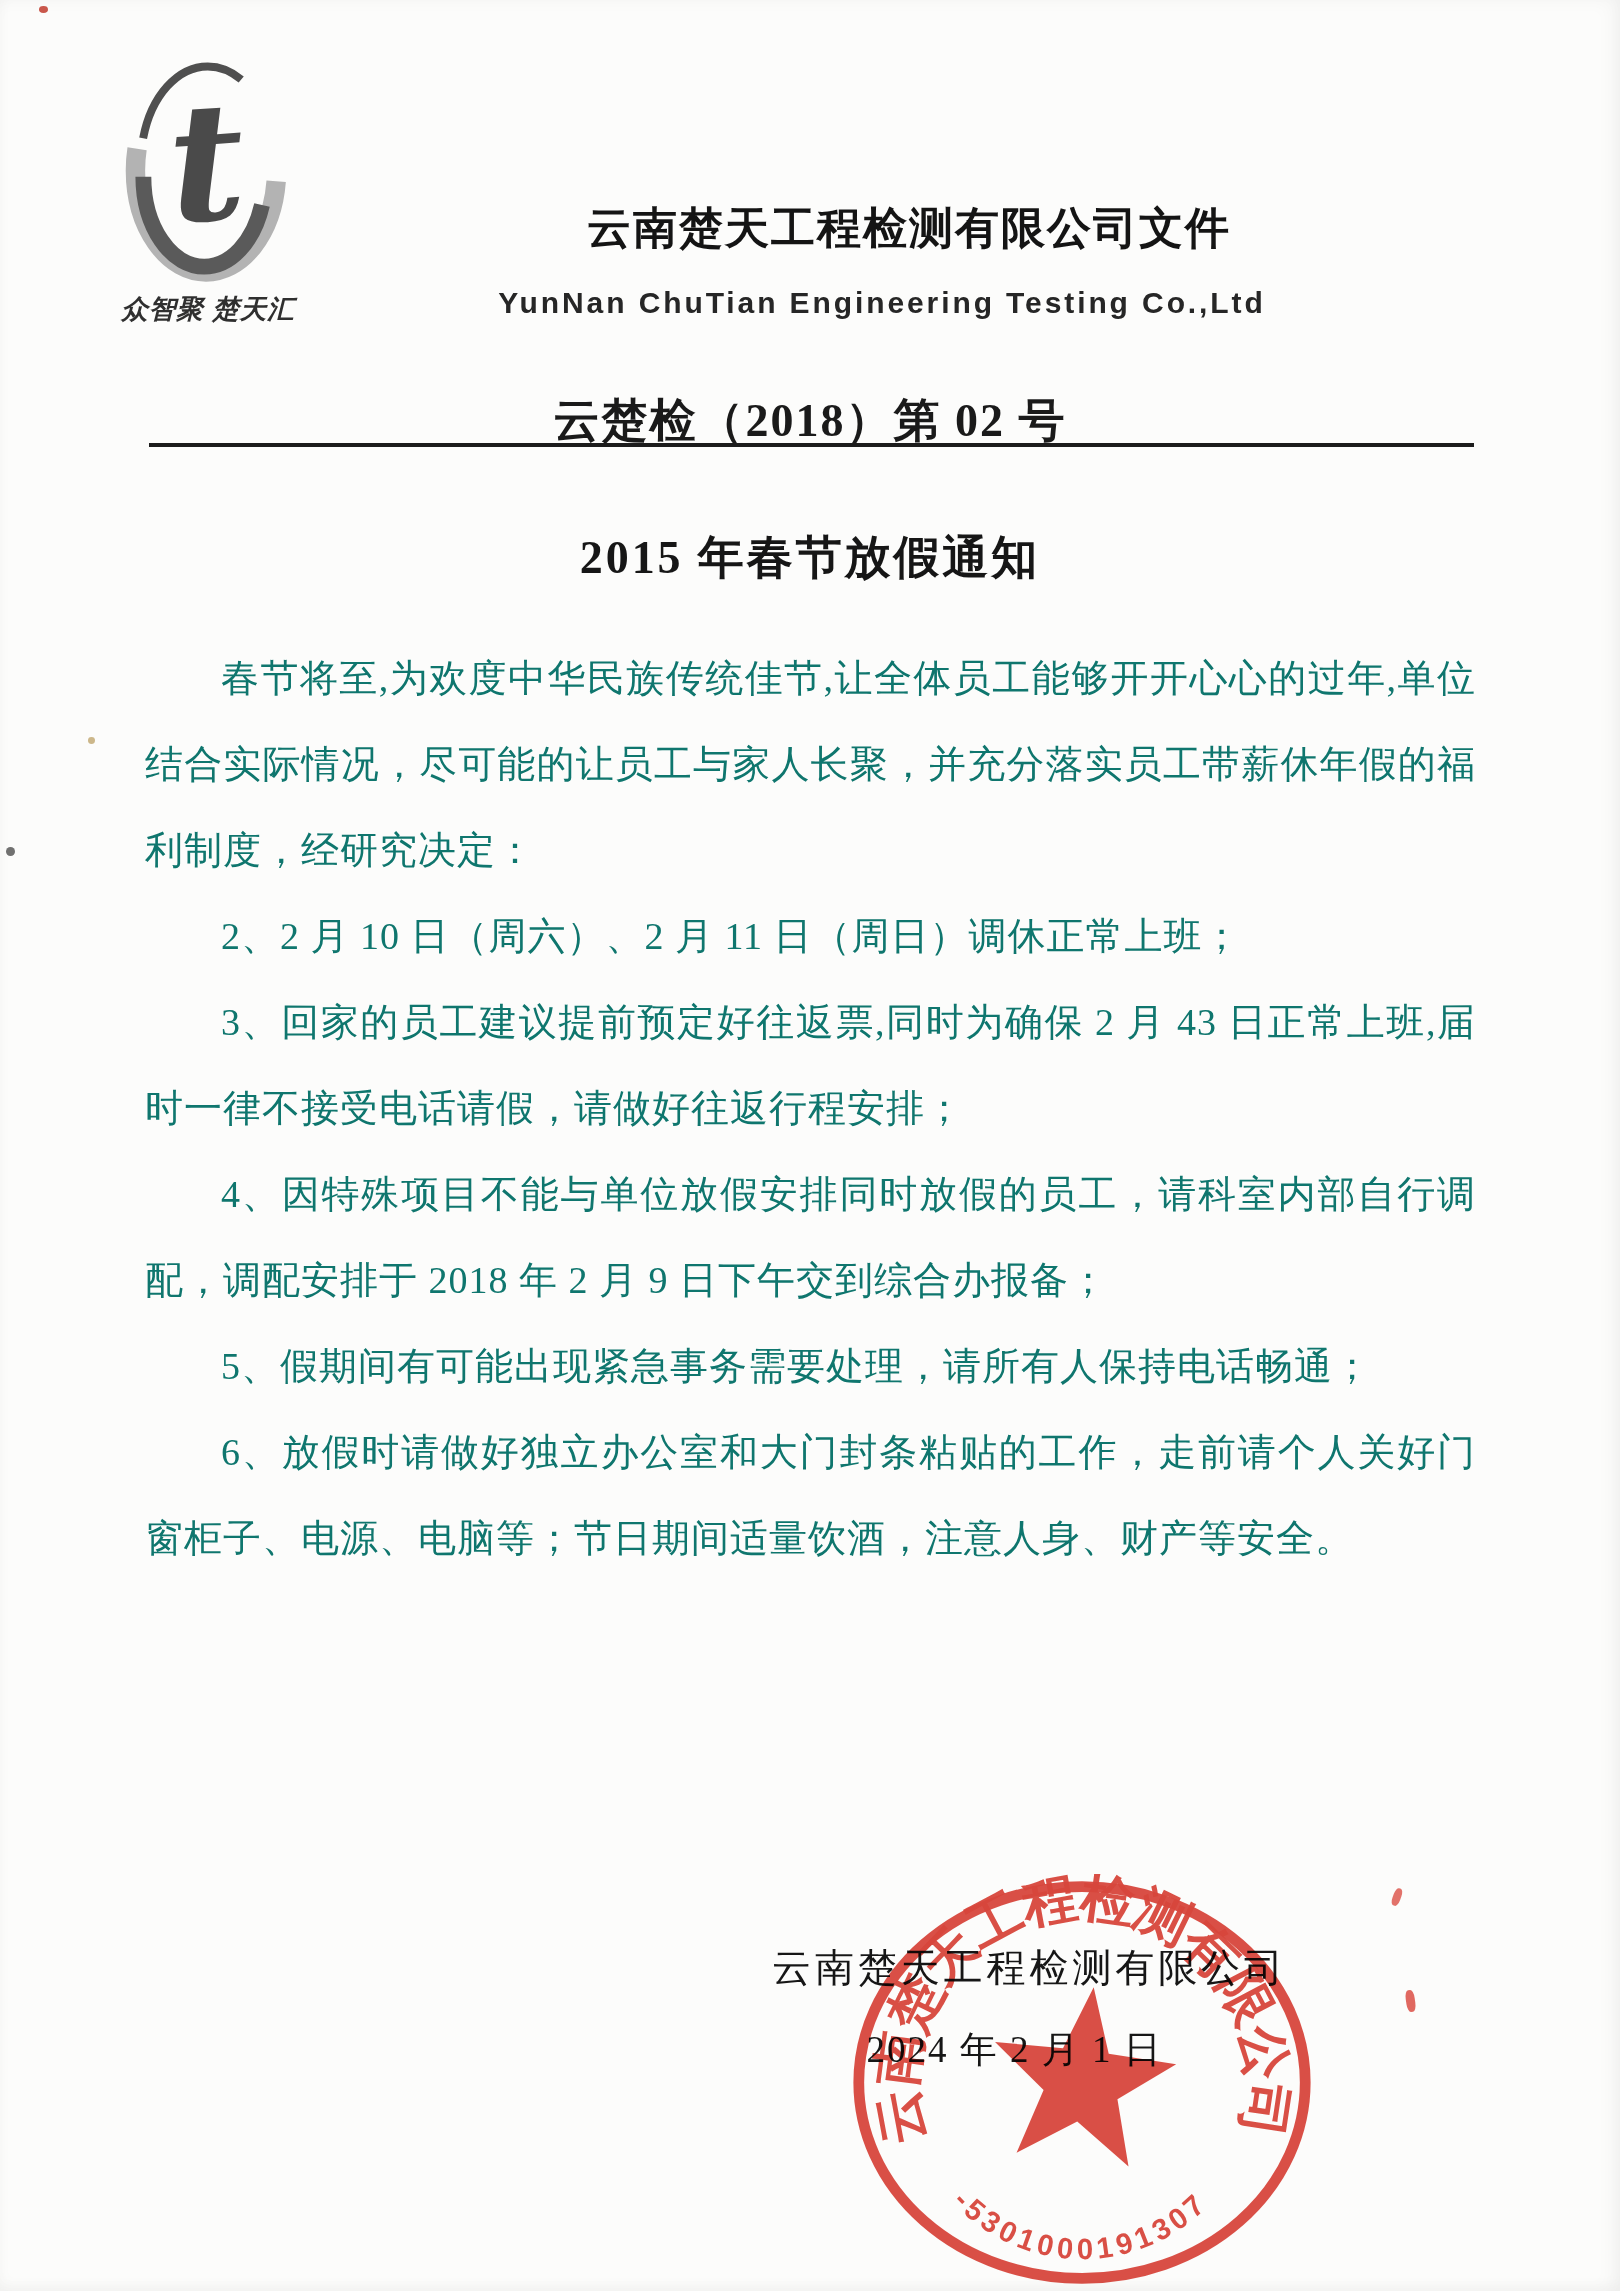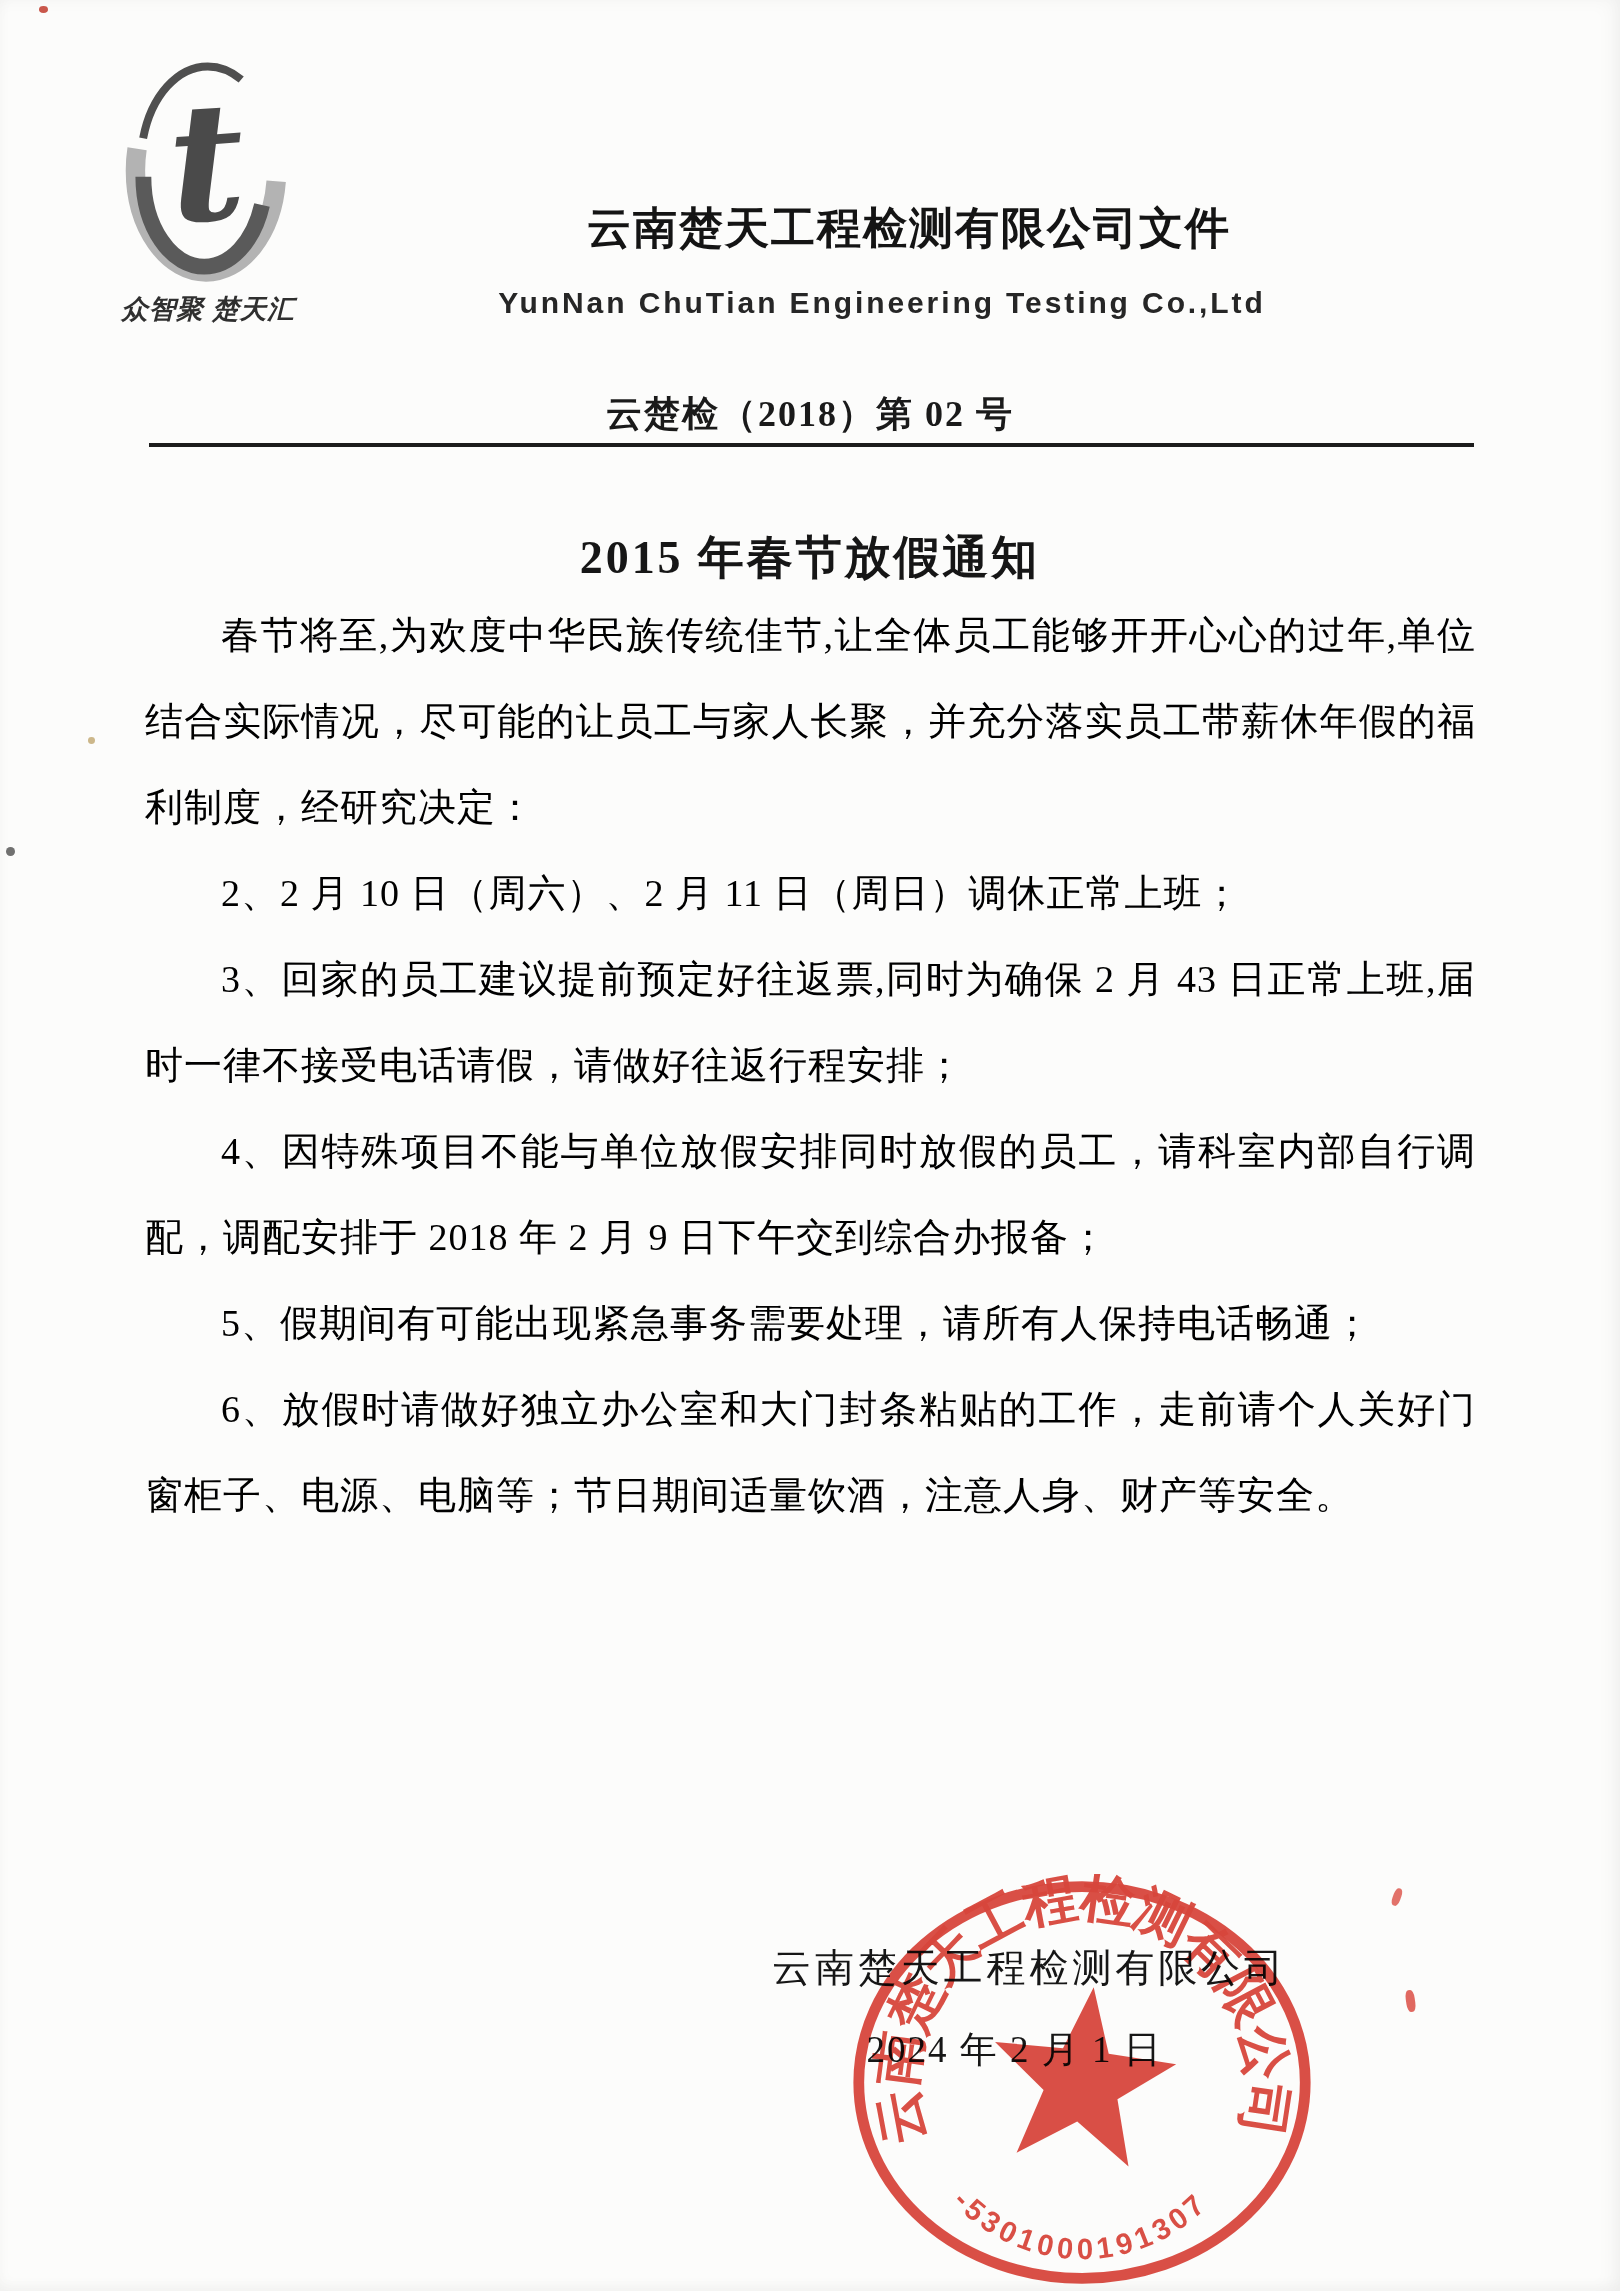--- a/index.html
+++ b/index.html
@@ -30,38 +30,38 @@
     color:#141414;text-align:center;white-space:nowrap;
   }
   .title-en{
     left:333px;top:286px;width:1098px;
     font-size:30px;font-weight:700;letter-spacing:2.9px;
     color:#262626;text-align:center;white-space:nowrap;
     font-family:"Liberation Sans","DejaVu Sans",sans-serif;
   }
   .doc-number{
     left:0;top:390px;width:1620px;
-    font-size:36px;font-weight:600;letter-spacing:2px;
+    font-size:46px;font-weight:600;letter-spacing:2px;
     text-align:center;color:#1a1a1a;
   }
   .header-rule{
     left:149px;top:443px;width:1325px;height:3.9px;
     background:#1c1c1c;
   }
 
   
   .notice-title{
     left:0;top:527px;width:1620px;
     font-size:46px;font-weight:700;letter-spacing:2.9px;
     text-align:center;color:#161616;
   }
   .body-text{
-    left:145px;top:592px;width:1331px;
+    left:145px;top:635px;width:1331px;
     font-size:38px;line-height:86px;letter-spacing:1px;
-    text-align:justify;color:#000000;
+    text-align:justify;color:#0f766e;
   }
   .body-text p{margin:0;text-indent:76px;}
 
   
   .sig-company{
     left:755px;top:1941px;width:549px;
     font-size:39px;letter-spacing:3.9px;text-align:center;
     color:#161616;white-space:nowrap;
   }
   .sig-date{

